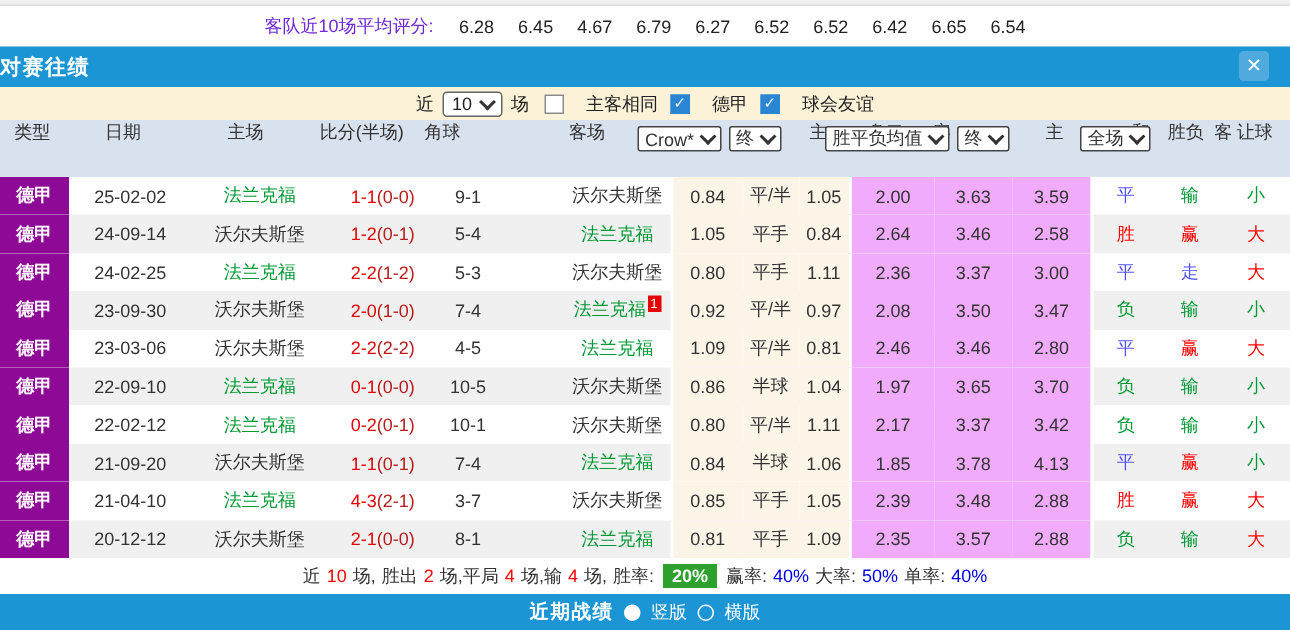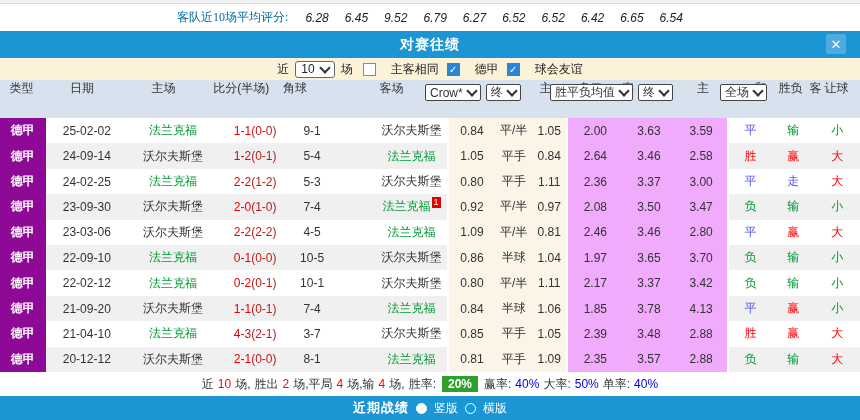--- a/index.html
+++ b/index.html
@@ -2,24 +2,24 @@
 <html><head>
 <meta charset="utf-8">
 <style>
   html,body{margin:0;padding:0;background:#fff;}
   body{font-family:"Liberation Sans","DejaVu Sans",sans-serif;}
   .app{width:860px;height:420px;background:#fff;overflow:hidden;font-size:12px;color:#333;position:relative;}
 
   .topstrip{height:4px;background:#f0f0f0;border-bottom:1px solid #dcdcdc;box-sizing:border-box;}
 
   .scorerow{height:27px;display:flex;align-items:center;justify-content:center;gap:15px;}
-  .scorerow .lbl{color:#0369a1;margin-right:2px;font-family:Liberation Serif, serif;}
+  .scorerow .lbl{color:#6d28d9;margin-right:2px;}
   .scorerow span{color:#222;}
 
-  .titlebar{height:27px;background:#1b95d4;display:flex;align-items:center;justify-content:center;position:relative;}
+  .titlebar{height:27px;background:#1b95d4;display:flex;align-items:center;justify-content:flex-start;position:relative;}
   .title{color:#fff;font-weight:bold;font-size:14px;letter-spacing:1px;}
   .closebtn{position:absolute;right:14px;top:3px;width:20px;height:20px;background:#4fabdd;border-radius:3px;color:#fff;display:flex;align-items:center;justify-content:center;font-size:13px;font-weight:bold;cursor:pointer;}
 
   .filterrow{height:22px;background:#fcf2d8;display:flex;align-items:center;justify-content:center;gap:6px;color:#222;}
   .fsel{background:#fff;border:1px solid #666;border-radius:3px;height:17px;display:inline-flex;align-items:center;gap:6px;padding:0 5px;box-sizing:border-box;cursor:pointer;}
   .chev{width:6px;height:6px;border-right:2px solid #333;border-bottom:2px solid #333;transform:rotate(45deg);margin-top:-3px;display:inline-block;}
   .cbwrap{display:inline-flex;align-items:center;gap:15px;}
   .cb{width:13px;height:13px;border:1px solid #8a8a8a;background:#fff;display:inline-flex;align-items:center;justify-content:center;box-sizing:border-box;cursor:pointer;font-size:10px;}
   .cb.on{background:#2a86d2;border-color:#2a86d2;color:#fff;font-weight:bold;}
 
@@ -65,24 +65,24 @@
 </style>
 </head>
 <body>
 
 <div class="app">
 
   <div class="topstrip"></div>
 
   <div class="scorerow">
     <span class="lbl">客队近10场平均评分:</span>
-    <span style="display:flex;gap:16px;font-style:italic;">
+    <span style="display:flex;gap:16px;">
         <span>6.28</span>
         <span>6.45</span>
-        <span>9.52</span>
+        <span>4.67</span>
         <span>6.79</span>
         <span>6.27</span>
         <span>6.52</span>
         <span>6.52</span>
         <span>6.42</span>
         <span>6.65</span>
         <span>6.54</span>
       </span>
   </div>
 

